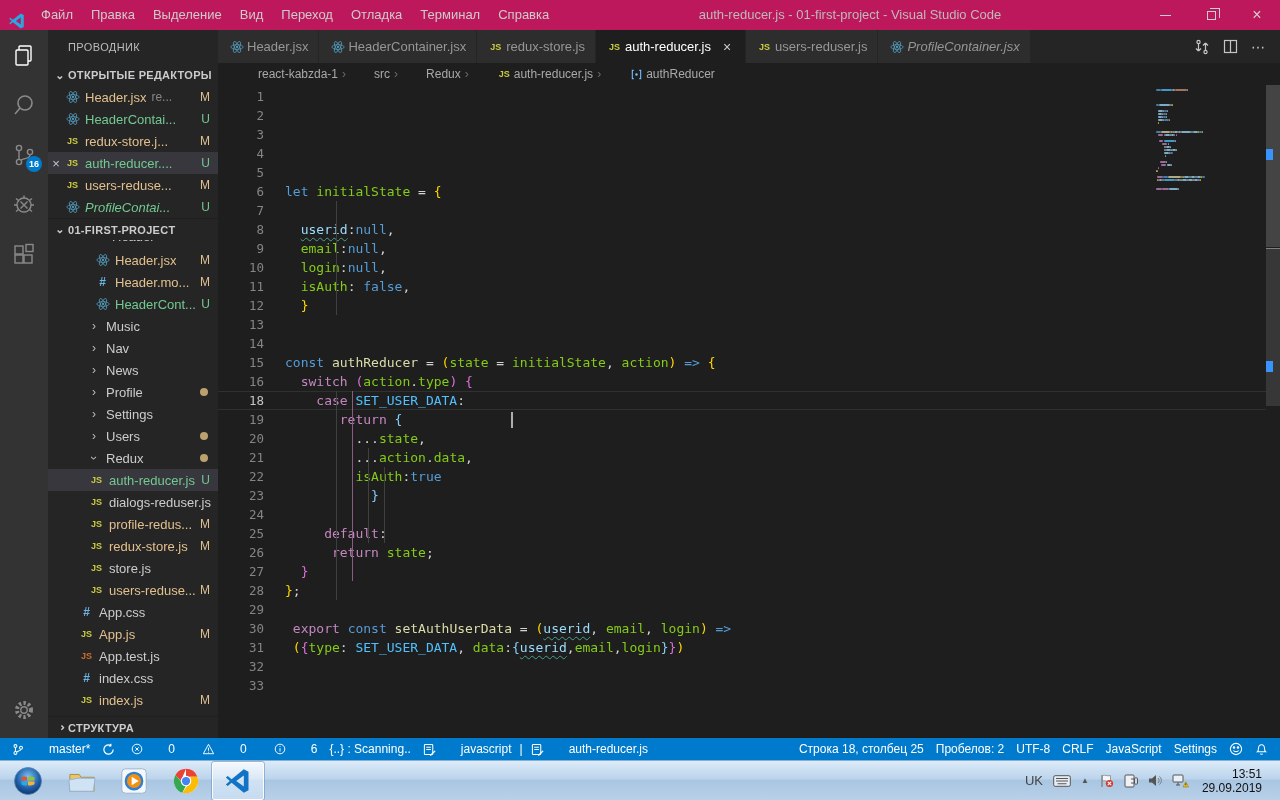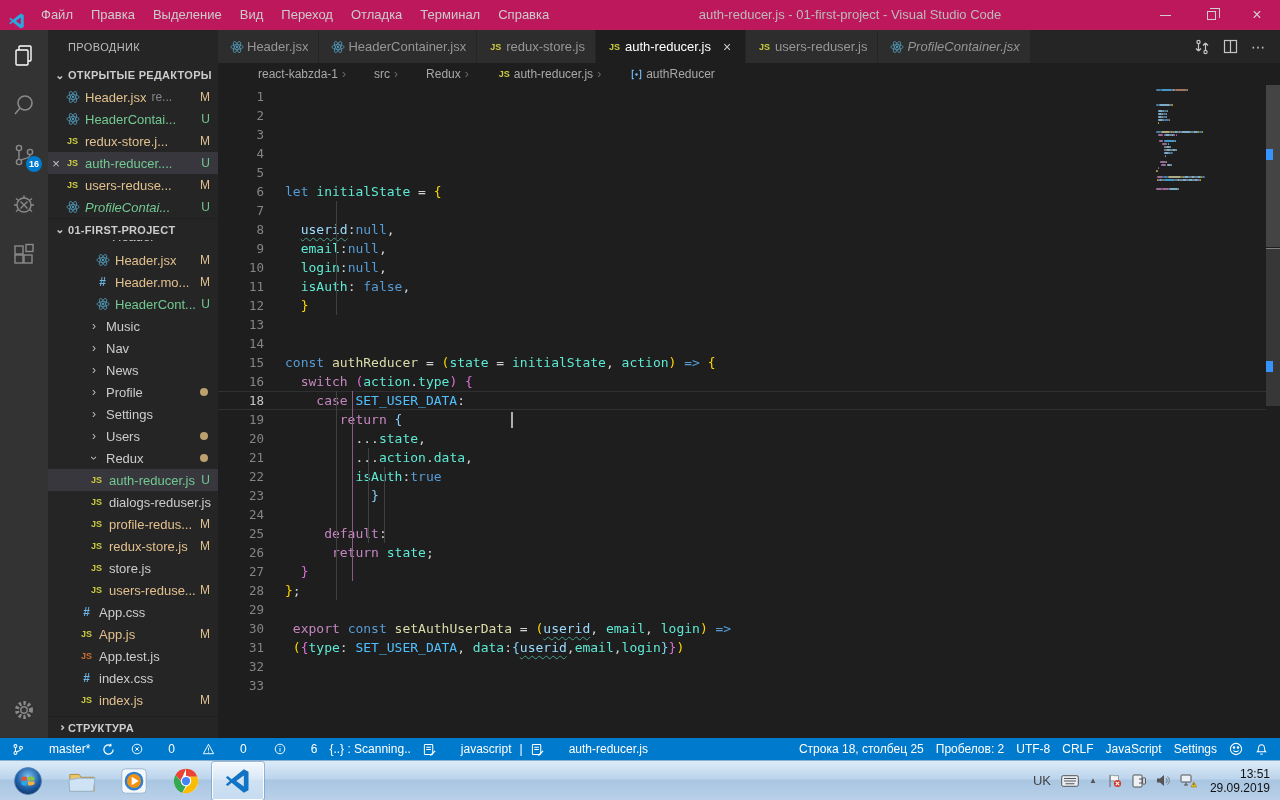--- a/index.html
+++ b/index.html
@@ -79,21 +79,21 @@
 
   
   .codearea { position:relative; flex:1 1 auto; overflow:hidden;
               font-family:"DejaVu Sans Mono","Liberation Mono",monospace; font-size:13px; }
   .code-scroll { position:absolute; inset:0 14px 0 0; padding-top:2px; }
   .code-line { height:19px; line-height:19px; display:flex; white-space:pre; position:relative; }
   .code-line .ln { width:46px; flex:0 0 46px; text-align:right; color:#858585; font-size:12.5px; padding-right:0; }
   .code-line .lc { margin-left:21px; }
   .code-line.current { border-top:1px solid #303031; border-bottom:1px solid #303031; height:19px; line-height:17px; }
   .code-line.current .ln { color:#C6C6C6; }
-  .tk-kw{color:#569CD6} .tk-ctrl{color:#C586C0} .tk-fn{color:#DCDCAA} .tk-var{color:#5eead4}
+  .tk-kw{color:#569CD6} .tk-ctrl{color:#C586C0} .tk-fn{color:#DCDCAA} .tk-var{color:#84cc16}
   .tk-cv{color:#4FC1FF} .tk-str{color:#CE9178} .tk-pl{color:#D4D4D4}
   .tk-b1{color:#FFD700} .tk-b2{color:#DA70D6} .tk-b3{color:#87CEFA}
   .tk-sq{color:#9CDCFE; text-decoration:underline wavy #4A9E8F 1px; text-underline-offset:3px;}
   .iguide { position:absolute; width:1px; background:#404040; }
   .iguide.active { background:#8C5B84; }
   .cursor { position:absolute; width:1.5px; height:16px; background:#AEAFAD; }
 
   
   .minimap { position:absolute; top:4px; right:16px; width:108px; }
   .mm-line { height:2px; margin-bottom:1px; display:flex; }
@@ -114,21 +114,21 @@
   .sb-sep { padding:0 2px; }
 
   
   .taskbar { height:40px; flex:0 0 40px; background:linear-gradient(#dcebf8 0%, #bcd4ec 45%, #a9c6e2 50%, #b9d0e8 100%);
              border-top:1px solid #88aed2; display:flex; align-items:center; position:relative; }
   .tb-app { width:52px; height:40px; display:flex; align-items:center; justify-content:center; }
   .tb-app.start { width:56px; }
   .tb-app.active-app { background:linear-gradient(rgba(255,255,255,.65), rgba(210,230,250,.55));
                        border:1px solid rgba(255,255,255,.9); outline:1px solid rgba(110,150,190,.6);
                        border-radius:2px; height:38px; }
-  .tray { margin-left:auto; display:flex; align-items:center; color:#1A1A1A; font-size:12px; height:40px; padding-right:6px; }
+  .tray { margin-left:auto; display:flex; align-items:center; color:#1A1A1A; font-size:12px; height:40px; padding-right:14px; }
   .tray-item { margin:0 5px; display:flex; align-items:center; color:#333; }
   .tray-clock { text-align:right; line-height:14px; margin-left:8px; margin-right:4px; color:#111; }
 </style>
 </head>
 <body>
 
 <div class="app">
 
   <div class="titlebar" style="position:relative;">
     <svg class="vsc-logo" viewBox="0 0 24 24">

